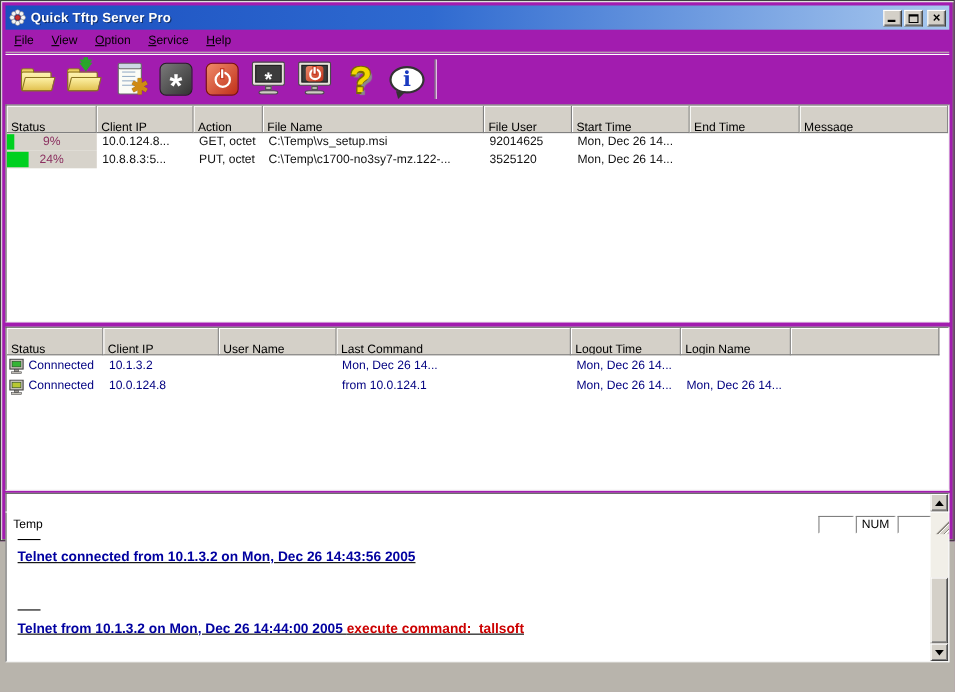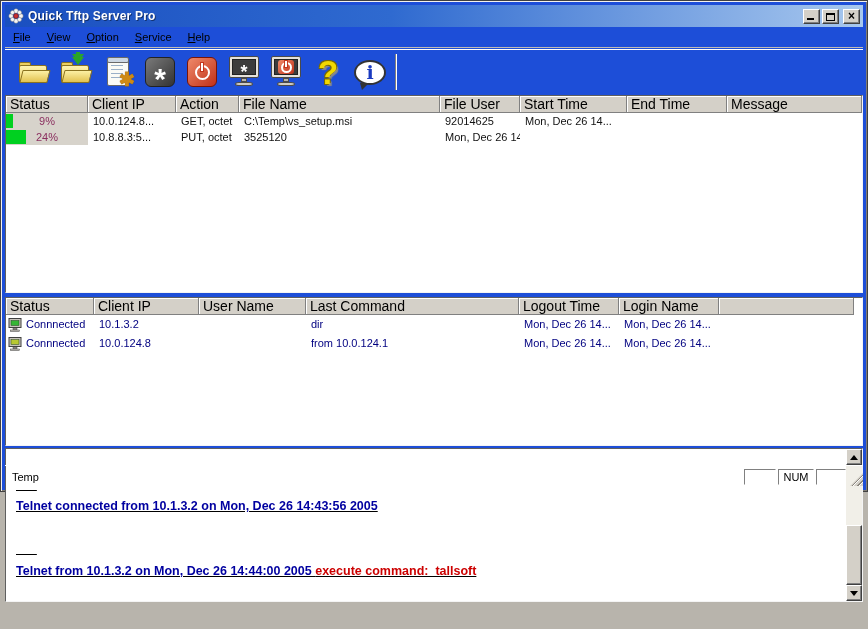--- a/index.html
+++ b/index.html
@@ -1,19 +1,19 @@
 <!DOCTYPE html>
 <html><head>
 <meta charset="utf-8">
 <style>
   * { margin:0; padding:0; box-sizing:border-box; }
   html,body { width:868px; height:629px; background:#b8b4ac; font-family:"Liberation Sans", sans-serif; }
   .window {
     position:relative; width:868px; height:492px;
-    background:#1d4ed8;
+    background:#a21caf;
     border:1px solid #404040;
     box-shadow: inset 1px 1px 0 #f4f2ee, inset -1px -1px 0 #807c74;
   }
 
   
   .titlebar {
     position:absolute; left:4px; top:4px; right:4px; height:22px;
     background:linear-gradient(90deg,#1a4fc0 0%,#2f6ad0 45%,#a8c8ee 100%);
     display:flex; align-items:center; padding:0 3px;
   }
@@ -114,22 +114,22 @@
     overflow:hidden;
   }
   .p-transfers { top:94px; height:198px; }
   .p-sessions  { top:296px; height:149px; }
 
   .grid { display:grid; }
   .t-cols { grid-template-columns:82px 88px 63px 201px 80px 107px 100px 1fr; }
   .s-cols { grid-template-columns:88px 105px 107px 213px 100px 100px 135px 1fr; }
 
   .hcell {
-    height:17px; line-height:16px; font-size:14px; color:#000;
-    background:#d4d0c8; padding:0 4px; white-space:nowrap; overflow:hidden;
+    height:17px; line-height:16px; font-size:11px; color:#000;
+    background:#d4d0c8; padding:12px 4px; white-space:nowrap; overflow:hidden;
     border-right:1px solid #808080; border-bottom:1px solid #808080;
     box-shadow:inset 1px 1px 0 #fff; cursor:default;
   }
   .dcell {
     height:16px; line-height:16px; font-size:11px; color:#111;
     padding:0 5px; white-space:nowrap; overflow:hidden;
   }
   .s-row .dcell { height:19px; line-height:19px; color:#000080; }
 
   .status-cell { position:relative; background:#d7d3cb; padding:0; text-align:center; color:#8b3060; }
@@ -306,20 +306,21 @@
       <div class="dcell"></div>
       <div class="dcell"></div>
     </div>
     <div class="grid t-cols">
       <div class="dcell status-cell">
         <span class="pbar" style="width: 24%;"></span>
         <span class="pct">24%</span>
       </div>
       <div class="dcell">10.8.8.3:5...</div>
       <div class="dcell">PUT, octet</div>
+      <div class="dcell">C:\Temp\c1700-no3sy7-mz.122-...</div>
       <div class="dcell">3525120</div>
       <div class="dcell">Mon, Dec 26 14...</div>
       <div class="dcell"></div>
       <div class="dcell"></div>
     </div>
   </div>
 
   <div class="panel p-sessions">
     <div class="grid s-cols">
       <div class="hcell">Status</div>
@@ -335,21 +336,20 @@
         <svg class="term-ic" width="15" height="14" viewBox="0 0 15 14" style="color: rgb(53, 181, 53);">
           <rect x="1" y="0.5" width="12" height="9" fill="#c8c4bc" stroke="#404040"></rect>
           <rect x="3" y="2.5" width="8" height="5" fill="currentColor" stroke="#204020" stroke-width="0.5"></rect>
           <rect x="5" y="10" width="4" height="2" fill="#9a968e" stroke="#404040" stroke-width="0.5"></rect>
           <rect x="2.5" y="12" width="9" height="1.5" fill="#c8c4bc" stroke="#404040" stroke-width="0.5"></rect>
         </svg>
         <span>Connnected</span>
       </div>
       <div class="dcell">10.1.3.2</div>
       <div class="dcell"></div>
-      <div class="dcell">dir</div>
       <div class="dcell">Mon, Dec 26 14...</div>
       <div class="dcell">Mon, Dec 26 14...</div>
       <div class="dcell"></div>
       <div class="dcell"></div>
     </div>
     <div class="grid s-cols s-row">
       <div class="dcell sess-status">
         <svg class="term-ic" width="15" height="14" viewBox="0 0 15 14" style="color: rgb(184, 200, 50);">
           <rect x="1" y="0.5" width="12" height="9" fill="#c8c4bc" stroke="#404040"></rect>
           <rect x="3" y="2.5" width="8" height="5" fill="currentColor" stroke="#204020" stroke-width="0.5"></rect>

